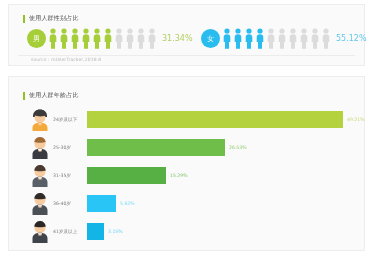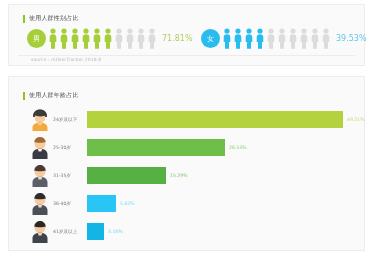--- a/index.html
+++ b/index.html
@@ -206,21 +206,21 @@
               <path d="M5 6.3c-2.2 0-3.3 1.1-3.3 3.2v4.6h1.3v6.6h4v-6.6h1.3V9.5c0-2.1-1.1-3.2-3.3-3.2z"></path>
             </g>
           </svg>
         <svg class="person" viewBox="0 0 10 21">
             <g fill="#dcdcdc">
               <circle cx="5" cy="3" r="2.6"></circle>
               <path d="M5 6.3c-2.2 0-3.3 1.1-3.3 3.2v4.6h1.3v6.6h4v-6.6h1.3V9.5c0-2.1-1.1-3.2-3.3-3.2z"></path>
             </g>
           </svg>
       </span>
-      <span class="pct male">71.81%</span>
+      <span class="pct male">31.34%</span>
     </div>
 
     <div class="gender-wrap" id="gender-female">
       <span class="badge female">女</span>
       <span class="people">
         <svg class="person" viewBox="0 0 10 21">
             <g fill="#29bdef">
               <circle cx="5" cy="3" r="2.6"></circle>
               <path d="M5 6.3c-2.2 0-3.3 1.1-3.3 3.2v4.6h1.3v6.6h4v-6.6h1.3V9.5c0-2.1-1.1-3.2-3.3-3.2z"></path>
             </g>
@@ -273,21 +273,21 @@
               <path d="M5 6.3c-2.2 0-3.3 1.1-3.3 3.2v4.6h1.3v6.6h4v-6.6h1.3V9.5c0-2.1-1.1-3.2-3.3-3.2z"></path>
             </g>
           </svg>
         <svg class="person" viewBox="0 0 10 21">
             <g fill="#dcdcdc">
               <circle cx="5" cy="3" r="2.6"></circle>
               <path d="M5 6.3c-2.2 0-3.3 1.1-3.3 3.2v4.6h1.3v6.6h4v-6.6h1.3V9.5c0-2.1-1.1-3.2-3.3-3.2z"></path>
             </g>
           </svg>
       </span>
-      <span class="pct female">39.53%</span>
+      <span class="pct female">55.12%</span>
     </div>
 
     <div class="source-rule"></div>
     <div class="source">source：mUserTracker,2018.8</div>
   </div>
 
   <div class="panel" id="panel-age">
 
     <div class="sec-title" style="left:14px; top:14px;">
       <span class="sec-bar"></span>

